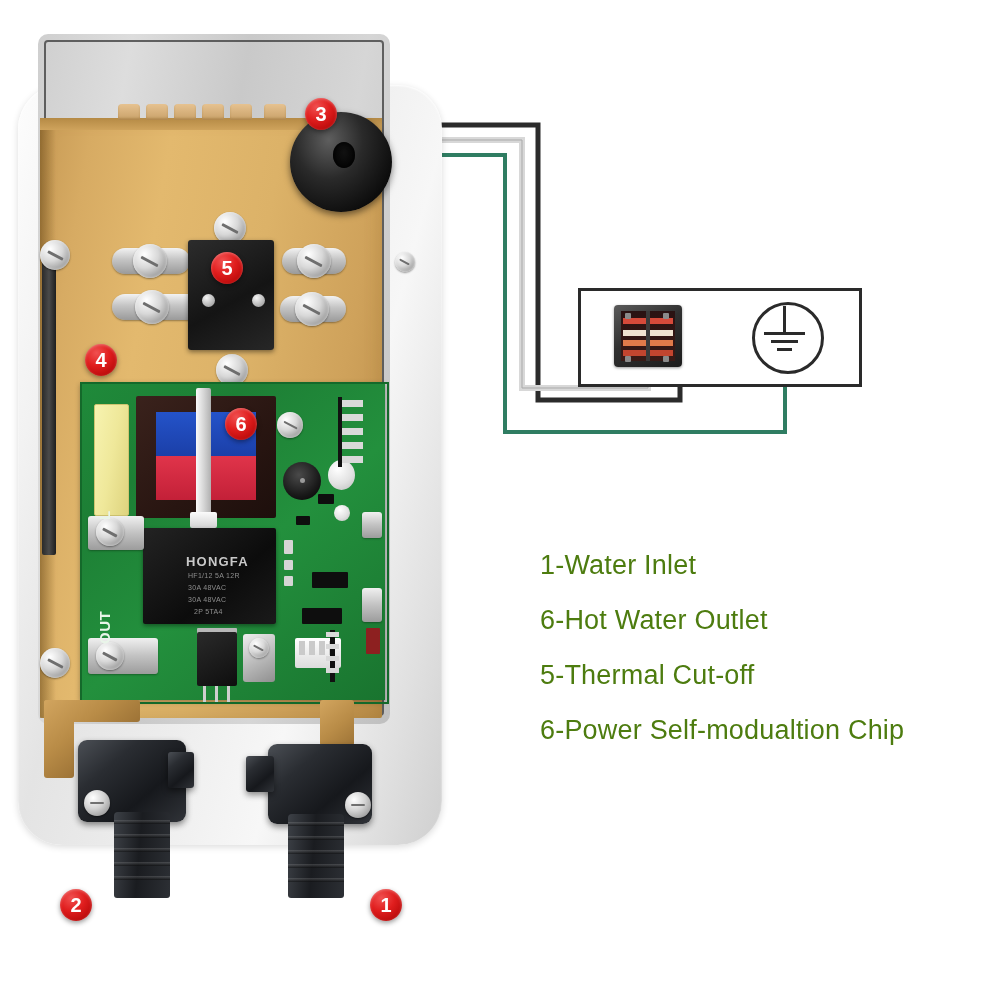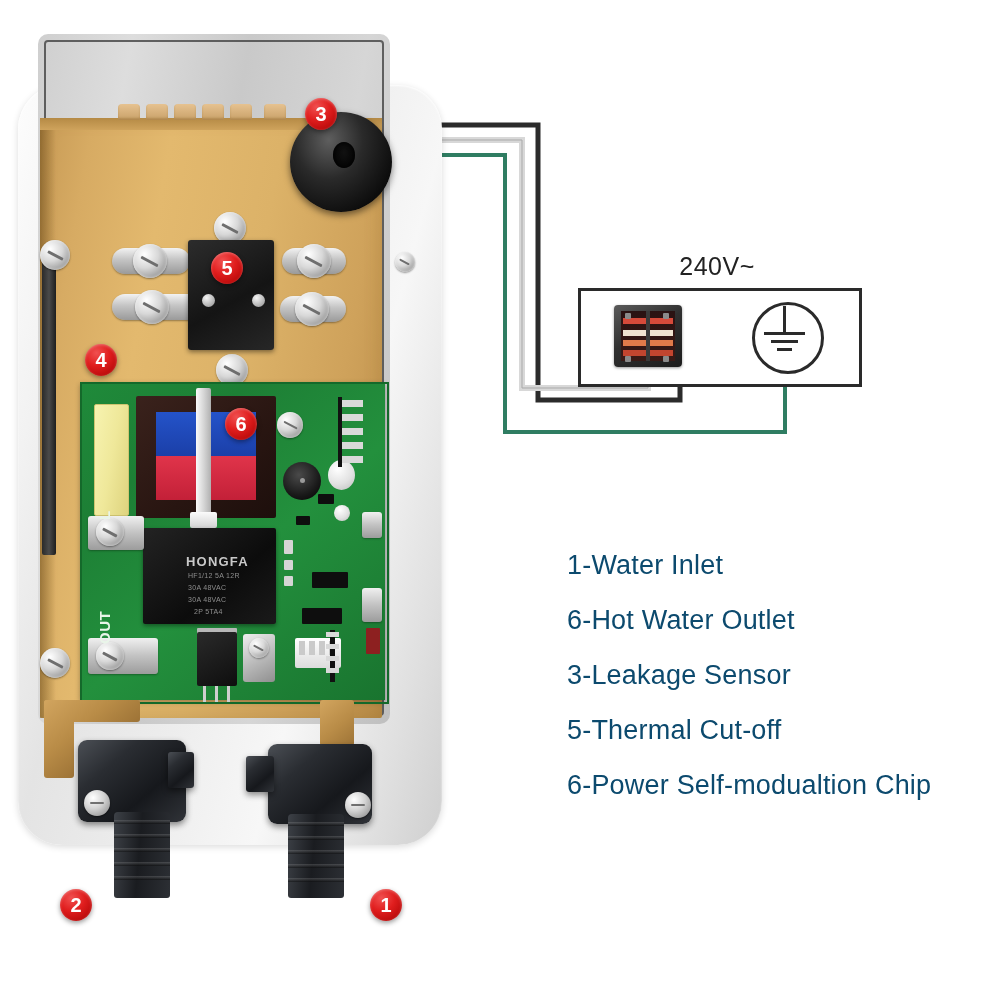--- a/index.html
+++ b/index.html
@@ -253,22 +253,22 @@
     display:flex;align-items:center;justify-content:center;
     box-shadow:0 2px 5px rgba(0,0,0,.4), inset 0 1px 3px rgba(255,255,255,.35);
     font-family:"Liberation Sans","DejaVu Sans",sans-serif;
     line-height:1;
   }
   .badge-sm{width:32px;height:32px;font-size:20px;}
 
   
   .legend{position:absolute;left:540px;top:552px;width:450px;}
   .legend-item{
-    font-size:27px;color:#0c4a6e;line-height:1;margin-bottom:28px;
-    letter-spacing:.2px;white-space:nowrap;margin-left:27px;
+    font-size:27px;color:#4d7c0f;line-height:1;margin-bottom:28px;
+    letter-spacing:.2px;white-space:nowrap;
   }
 </style>
 </head>
 <body>
 
 <div class="stage">
 
   <svg width="1000" height="1000" style="position:absolute;left:0;top:0;">
 
     <polyline points="345,125 538,125 538,400 680,400 680,372" fill="none" stroke="#2b2b2b" stroke-width="5" stroke-linejoin="miter"></polyline>
@@ -427,21 +427,20 @@
     <div class="fit-neck" style="left:288px;top:814px;width:56px;height:84px;overflow:hidden;">
       <div class="fit-thread" style="top:8px;"></div>
       <div class="fit-thread" style="top:22px;"></div>
       <div class="fit-thread" style="top:36px;"></div>
       <div class="fit-thread" style="top:50px;"></div>
       <div class="fit-thread" style="top:64px;"></div>
     </div>
     <div class="fit-screw" style="left:345px;top:792px;"></div>
   </div>
 
-  <div class="panel-label">240V~</div>
   <div class="panel-box"></div>
 
   <div class="breaker"></div>
   <div class="breaker-inner"></div>
   <div class="brk-bar" style="top:318px;background:#d64a3a;"></div>
   <div class="brk-bar" style="top:330px;background:#f0e2d0;"></div>
   <div class="brk-bar" style="top:340px;background:#e07a4a;"></div>
   <div class="brk-bar" style="top:350px;background:#c2452f;"></div>
   <div class="brk-sep"></div>
   <div class="brk-dot" style="left:625px;top:313px;"></div>
@@ -458,18 +457,17 @@
   <div class="badge badge-sm" style="left:305px;top:98px;">3</div>
   <div class="badge badge-sm" style="left:211px;top:252px;">5</div>
   <div class="badge badge-sm" style="left:85px;top:344px;">4</div>
   <div class="badge badge-sm" style="left:225px;top:408px;">6</div>
   <div class="badge badge-sm" style="left:60px;top:889px;">2</div>
   <div class="badge badge-sm" style="left:370px;top:889px;">1</div>
 
   <div class="legend">
     <div class="legend-item">1-Water Inlet</div>
     <div class="legend-item">6-Hot Water Outlet</div>
-    <div class="legend-item">3-Leakage Sensor</div>
     <div class="legend-item">5-Thermal Cut-off</div>
     <div class="legend-item">6-Power Self-modualtion Chip</div>
   </div>
 
 </div>
 
 </body></html>

